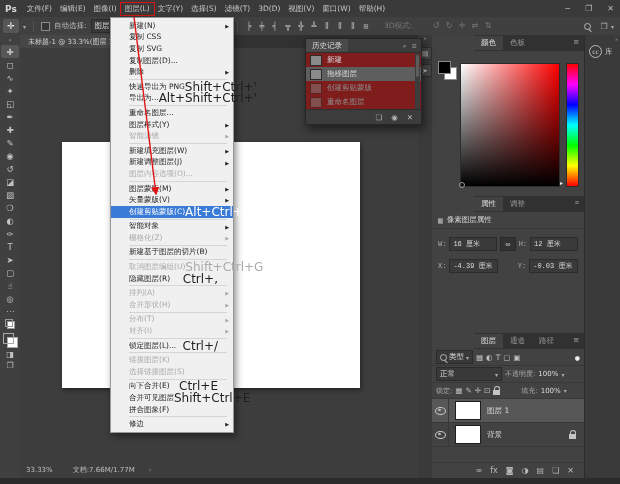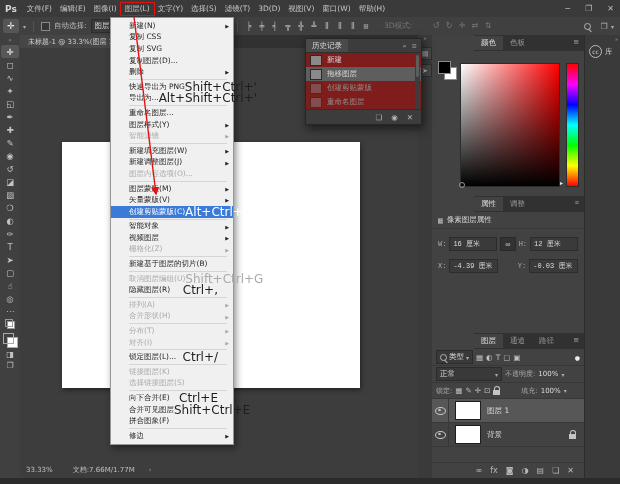--- a/index.html
+++ b/index.html
@@ -572,25 +572,20 @@
       <div class="mi sep">
         <span class="mi-label"></span>
         <span class="mi-shortcut"></span>
 
       </div>
       <div class="mi submenu">
         <span class="mi-label">智能对象</span>
         <span class="mi-shortcut"></span>
         <span class="mi-arrow">▶</span>
       </div>
-      <div class="mi submenu">
-        <span class="mi-label">视频图层</span>
-        <span class="mi-shortcut"></span>
-        <span class="mi-arrow">▶</span>
-      </div>
       <div class="mi disabled submenu">
         <span class="mi-label">栅格化(Z)</span>
         <span class="mi-shortcut"></span>
         <span class="mi-arrow">▶</span>
       </div>
       <div class="mi sep">
         <span class="mi-label"></span>
         <span class="mi-shortcut"></span>
 
       </div>

